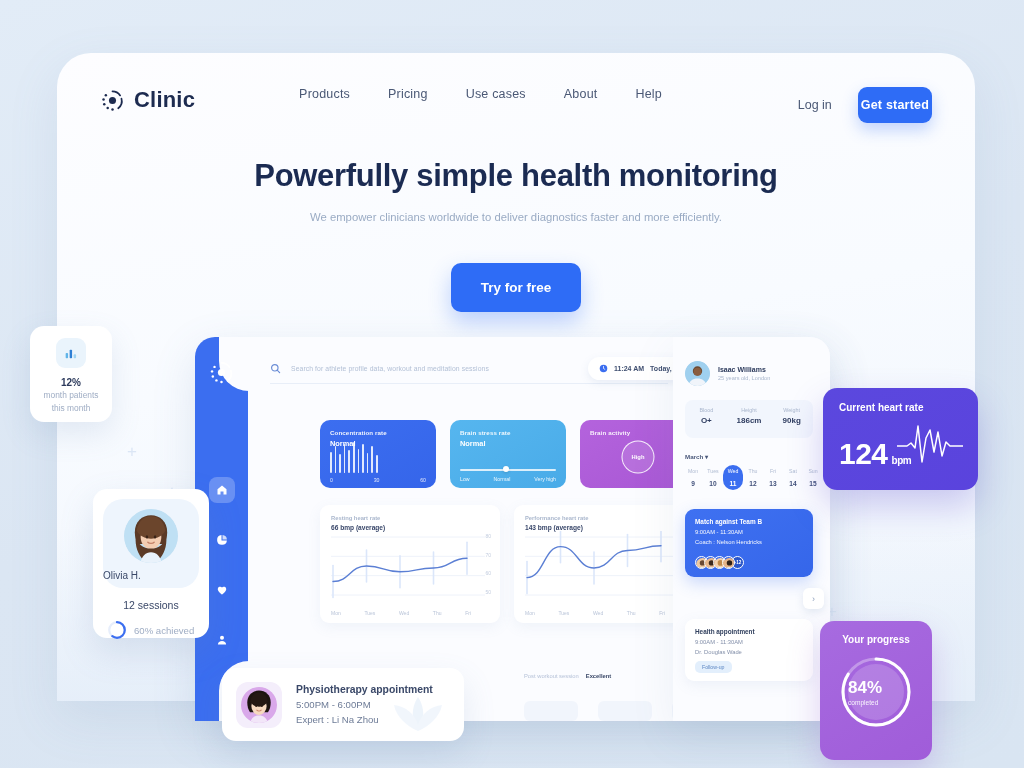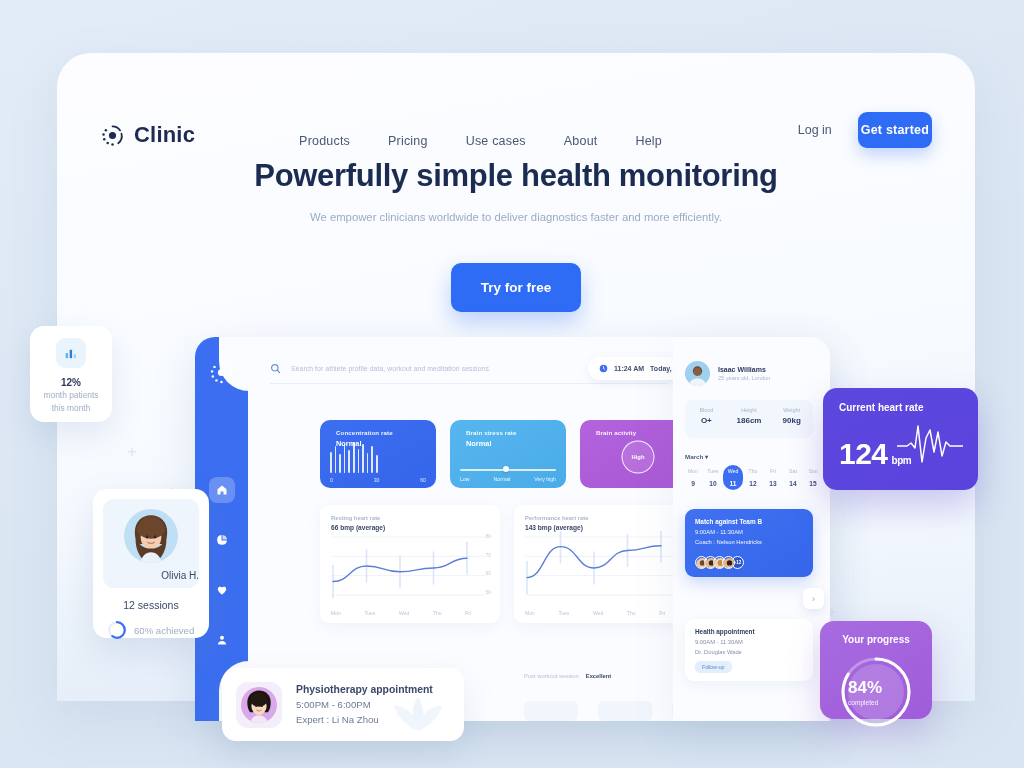--- a/index.html
+++ b/index.html
@@ -23,22 +23,22 @@
   .hero::after{
     content:""; position:absolute; left:0; right:0; bottom:0; height:170px;
     background:linear-gradient(to bottom,rgba(232,240,250,0) 0%,rgba(226,236,248,.75) 100%);
   }
 
   
   .plus { position:absolute; color:#dbe6f5; font-size:17px; line-height:1;
           font-family:"Liberation Sans",sans-serif; user-select:none; }
 
   
-  .nav { position:absolute; left:43px; top:51px; width:832px; height:44px;
-         display:flex; align-items:flex-end; }
+  .nav { position:absolute; left:43px; top:34px; width:832px; height:44px;
+         display:flex; align-items:flex-start; }
   .brand { display:flex; align-items:center; gap:9px; }
   .brand-name { font-size:22px; font-weight:600; color:#1d2b50; letter-spacing:.2px; }
   .navlinks { display:flex; gap:38px; margin-left:104px; }
   .navlink { font-size:12.5px; color:#4a5875; letter-spacing:.2px; cursor:pointer; }
   .nav-right { margin-left:auto; display:flex; align-items:center; gap:26px; }
   .login { font-size:12.5px; color:#4a5875; cursor:pointer; }
   .btn-primary { background:#2e6cf6; color:#fff; font-size:12.5px; font-weight:700;
     padding:11px 3px; border-radius:9px; border:none; cursor:pointer;
     box-shadow:0 7px 16px rgba(46,108,246,.28); letter-spacing:.2px; }
 
@@ -76,21 +76,21 @@
     display:flex; align-items:center; gap:10px;
     border-bottom:1px solid #e8eef8; padding-bottom:9px; }
   .search-ph { font-size:6.8px; color:#b3c0d6; letter-spacing:.1px; }
   .timepill { position:absolute; left:340px; top:20px; height:23px;
     background:#fff; border-radius:12px; display:flex; align-items:center; gap:6px;
     padding:0 11px; box-shadow:0 3px 9px rgba(110,140,185,.13); }
   .timepill span { font-size:7px; color:#3f4f70; font-weight:600; }
 
   
   .mcards { position:absolute; left:72px; top:83px; display:flex; gap:14px; }
-  .mcard { width:116px; height:68px; border-radius:10px; padding:9px 16px; position:relative;
+  .mcard { width:116px; height:68px; border-radius:10px; padding:9px 10px; position:relative;
     color:#fff; overflow:hidden; }
   .mc1 { background:linear-gradient(150deg,#3c6ef0,#3565ea); }
   .mc2 { background:linear-gradient(150deg,#56b6ef,#49abe8); }
   .mc3 { background:linear-gradient(150deg,#b463dd,#a857d4); }
   .mc-t { font-size:6.2px; font-weight:600; opacity:.92; letter-spacing:.1px; }
   .mc-v { font-size:7.4px; font-weight:700; margin-top:3px; }
   .bars { position:absolute; left:10px; bottom:15px; display:flex; align-items:flex-end; gap:3px; }
   .bars i { display:block; width:1.6px; background:rgba(255,255,255,.85); border-radius:1px; }
   .axis { position:absolute; left:10px; bottom:5px; width:96px; display:flex;
     justify-content:space-between; font-size:5.2px; opacity:.85; }
@@ -171,37 +171,37 @@
   .fc { position:absolute; border-radius:14px; }
   .fc-patients { left:30px; top:326px; width:82px; height:96px; background:#fff;
     box-shadow:0 12px 30px rgba(104,134,180,.16); padding-top:12px; text-align:center; }
   .ic-box { width:30px; height:30px; margin:0 auto; background:#eaf4fc; border-radius:9px;
     display:flex; align-items:center; justify-content:center; }
   .fc-patients .big { font-size:10px; font-weight:700; color:#2c3a5c; margin-top:9px; }
   .fc-patients .sm { font-size:8.4px; color:#9fadc4; line-height:1.35; margin-top:2px; }
 
   .fc-olivia { left:93px; top:489px; width:116px; height:149px; background:#fff;
     box-shadow:0 14px 34px rgba(104,134,180,.18); padding:10px; }
-  .ol-box { background:#eef5fd; border-radius:11px; padding:10px 0 7px; text-align:right; }
+  .ol-box { background:#eef5fd; border-radius:20px; padding:10px 0 7px; text-align:left; }
   .ol-av { width:54px; height:54px; border-radius:50%; margin:0 auto; overflow:hidden;
     position:relative; background:#cfe5f5; }
   .ol-n { font-size:10px; color:#3a4868; margin-top:7px; }
   .fc-olivia .sess { font-size:10.5px; color:#3a4868; text-align:center; margin-top:11px; }
   .fc-olivia .ach { display:flex; align-items:center; gap:7px; margin-top:9px; padding-left:4px; }
   .fc-olivia .ach span { font-size:9.6px; color:#9fadc4; }
 
   .fc-hr { left:823px; top:388px; width:155px; height:102px;
     background:linear-gradient(150deg,#5b48de,#5a43dd); color:#fff;
     box-shadow:0 16px 34px rgba(80,60,200,.26); padding:14px 16px; }
   .fc-hr .t { font-size:10px; font-weight:700; }
   .fc-hr .v { position:absolute; left:16px; bottom:19px; font-size:30px; font-weight:700;
     letter-spacing:-.5px; }
   .fc-hr .u { font-size:10px; font-weight:600; margin-left:4px; }
 
-  .fc-prog { left:820px; top:621px; width:112px; height:98px;
+  .fc-prog { left:820px; top:621px; width:112px; height:139px;
     background:linear-gradient(150deg,#a76be0,#a05cd9); color:#fff;
     box-shadow:0 14px 32px rgba(140,80,200,.25); padding-top:13px; text-align:center; }
   .fc-prog .t { font-size:10px; font-weight:700; }
   .ring-big { position:relative; width:74px; height:74px; margin:10px auto 0; }
   .ring-big .inner { position:absolute; left:9px; top:9px; width:56px; height:56px;
     border-radius:50%; background:rgba(255,255,255,.17);
     display:flex; flex-direction:column; align-items:flex-start; justify-content:center; }
   .ring-big .pc { font-size:17px; font-weight:700; }
   .ring-big .lb { font-size:6.6px; opacity:.9; margin-top:1px; }
 

